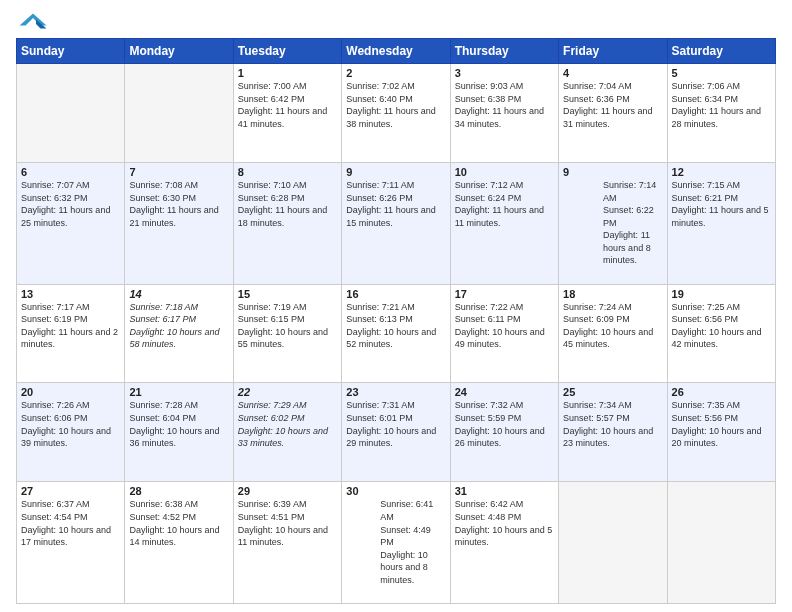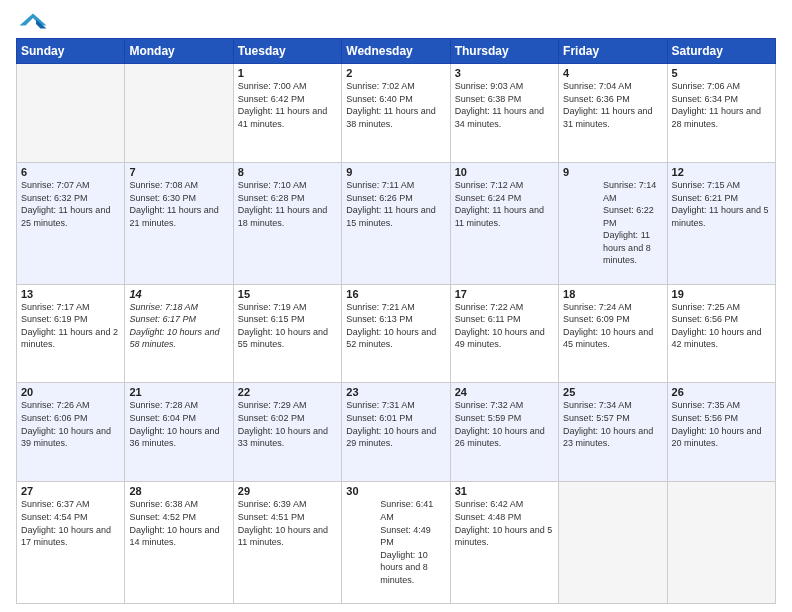--- a/index.html
+++ b/index.html
@@ -275,21 +275,21 @@
             <div class="cell-info" style="white-space: pre-line;">Sunrise: 7:26 AM
 Sunset: 6:06 PM
 Daylight: 10 hours and 39 minutes.</div>
           </td>
           <td style="background: rgb(238, 242, 255);">
             <span class="day-num">21</span>
             <div class="cell-info" style="white-space: pre-line;">Sunrise: 7:28 AM
 Sunset: 6:04 PM
 Daylight: 10 hours and 36 minutes.</div>
           </td>
-          <td style="background: rgb(238, 242, 255);">
+          <td style="background: rgb(238, 242, 255); font-style: italic;">
             <span class="day-num">22</span>
             <div class="cell-info" style="white-space: pre-line;">Sunrise: 7:29 AM
 Sunset: 6:02 PM
 Daylight: 10 hours and 33 minutes.</div>
           </td>
           <td style="background: rgb(238, 242, 255);">
             <span class="day-num">23</span>
             <div class="cell-info" style="white-space: pre-line;">Sunrise: 7:31 AM
 Sunset: 6:01 PM
 Daylight: 10 hours and 29 minutes.</div>

